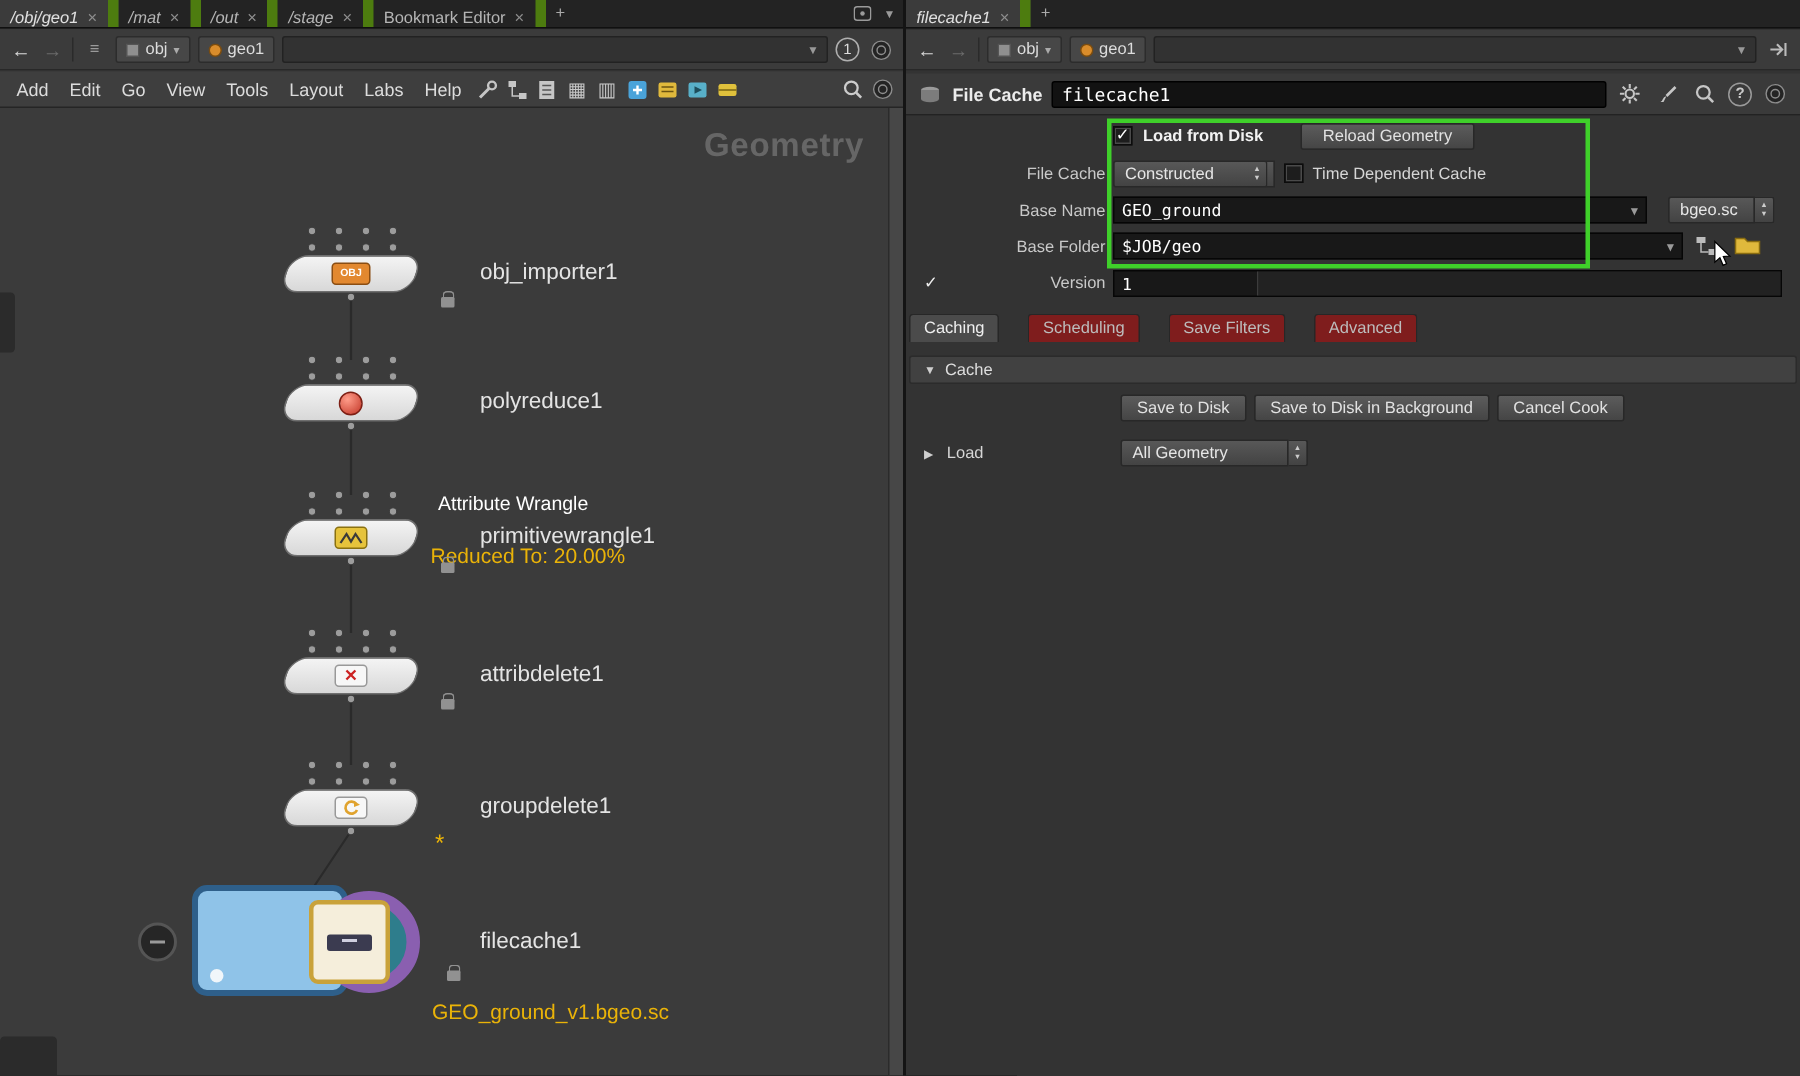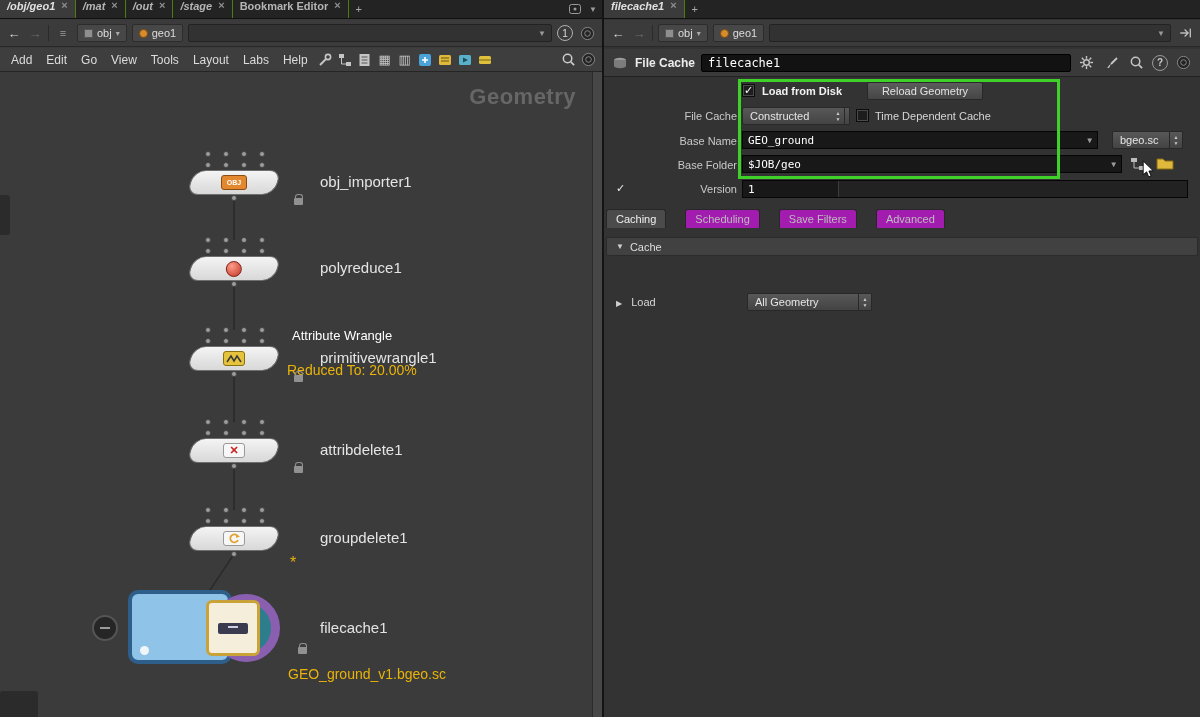--- a/index.html
+++ b/index.html
@@ -8,22 +8,22 @@
   #app { position:relative; width:1200px; height:717px; display:flex; color:#c8c8c8; font-size:11px; }
 
   
   .pane { position:relative; height:717px; }
   #left-pane  { width:602px; background:#3a3a3a; }
   #right-pane { width:598px; background:#333333; border-left:2px solid #141414; }
 
   
   .tabbar { position:absolute; top:0; left:0; right:0; height:19px; background:#232323;
             display:flex; align-items:stretch; border-bottom:1px solid #101010; }
-  .tab { display:flex; align-items:flex-start; gap:6px; padding:0 7px; color:#b5b5b5;
-         border-right:1px solid #4d7c0f; font-style:italic; white-space:nowrap;font-weight:bold; }
+  .tab { display:flex; align-items:flex-end; gap:6px; padding:0 7px; color:#b5b5b5;
+         border-right:7px solid #4d7c0f; font-style:italic; white-space:nowrap; }
   .tab.active { background:#3b3b3b; color:#e0e0e0; }
   .tab .close { font-style:normal; color:#8f8f8f; font-size:11px; line-height:1; }
   .newtab { width:20px; display:flex; align-items:center; justify-content:center; color:#aaa; font-style:normal; }
   .tabbar .spacer { flex:1; }
   .tinyicon { display:flex; align-items:center; justify-content:center; width:18px; color:#9a9a9a; }
 
   
   .toolbar { position:absolute; top:20px; left:0; right:0; height:27px; background:#3b3b3b;
              border-bottom:1px solid #282828; display:flex; align-items:center; gap:5px; padding:0 6px; }
   .navarrow { font-size:13px; color:#d8d8d8; width:16px; text-align:center; }
@@ -107,21 +107,21 @@
              font-size:5px; color:#ccc; line-height:1.2; }
   .tfield { position:absolute; height:18px; background:#181818; border:1px solid #060606;
             color:#fff; font-family:"DejaVu Sans Mono", monospace; font-size:11px;
             display:flex; align-items:center; padding:0 5px; }
   .tfield .fcaret { margin-left:auto; color:#9a9a9a; font-size:8px; }
   .ptext { position:absolute; font-size:11px; color:#d6d6d6; white-space:nowrap; }
   .bold { font-weight:bold; color:#f2f2f2; }
   #highlight-box { position:absolute; left:134px; top:1px; width:322px; height:100px;
                    border:3px solid #3fd02a; pointer-events:none; z-index:5; }
   .folder-tabs { position:absolute; left:2px; top:131px; display:flex; gap:19px; }
-  .ftab { height:19px; padding:0 9px; display:flex; align-items:center; background:#a21caf;
+  .ftab { height:19px; padding:0 9px; display:flex; align-items:center; background:#7f1d1d;
           border:1px solid #272727; border-bottom:none; border-radius:3px 3px 0 0; color:#bdbdbd; }
   .ftab.active { background:#4b4b4b; color:#efefef; }
   .section-bar { position:absolute; left:2px; right:2px; height:19px; background:#414141;
                  border:1px solid #2b2b2b; border-radius:2px; display:flex; align-items:center;
                  gap:6px; padding:0 9px; color:#dedede; }
   .tri { font-size:8px; color:#cfcfcf; }
   .btnrow { position:absolute; left:143px; top:185px; display:flex; gap:5px; }
   .btnrow .pbutton { position:static; }
   .cursor-svg { position:absolute; z-index:9; }
 </style>
@@ -541,20 +541,25 @@
         <div class="ftab">Scheduling</div>
         <div class="ftab">Save Filters</div>
         <div class="ftab">Advanced</div>
       </div>
 
       <div class="section-bar" style="top:159px">
         <span class="tri">▼</span>
         <span>Cache</span>
       </div>
 
+      <div class="btnrow">
+        <div class="pbutton">Save to Disk</div>
+        <div class="pbutton">Save to Disk in Background</div>
+        <div class="pbutton">Cancel Cook</div>
+      </div>
 
       <div class="ptext" style="left:12px;top:218px">
         <span class="tri">▶</span>
         <span style="margin-left:6px">Load</span>
       </div>
       <div class="combo" style="left:143px;top:215px;width:112px">All Geometry</div>
       <div class="stepper" style="left:255px;top:215px">
           <span>▲</span>
           <span>▼</span>
         </div>

